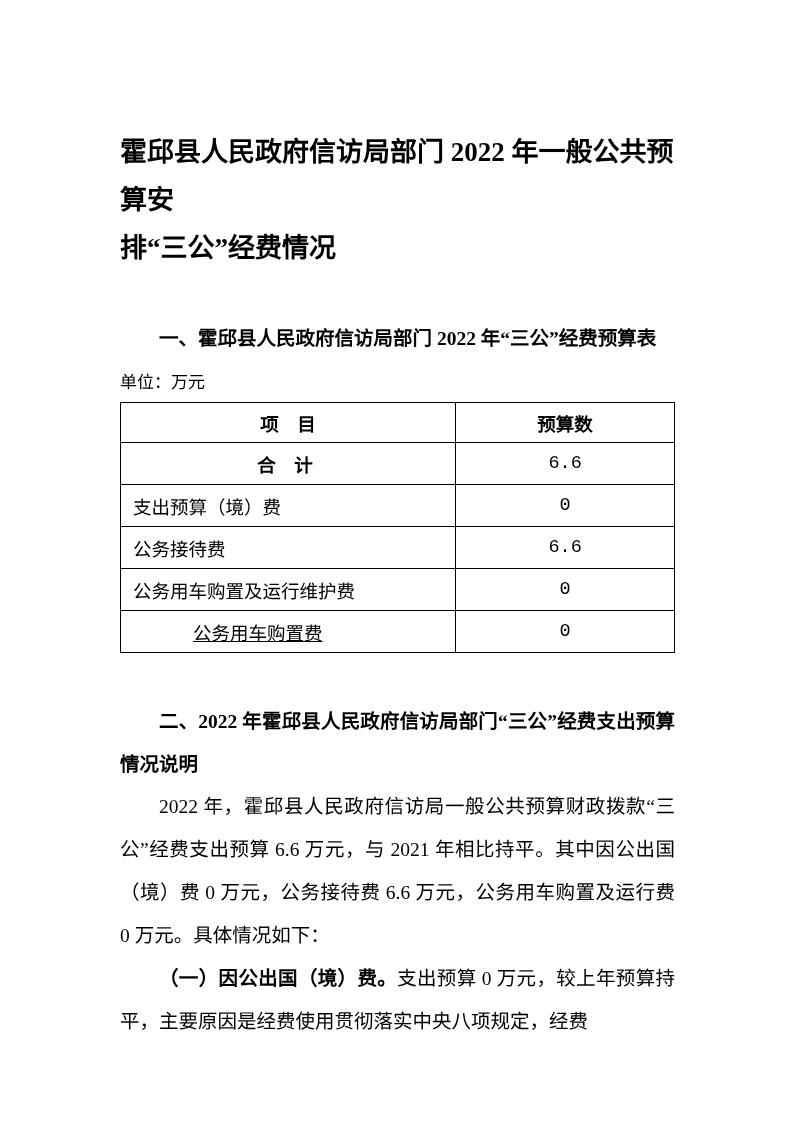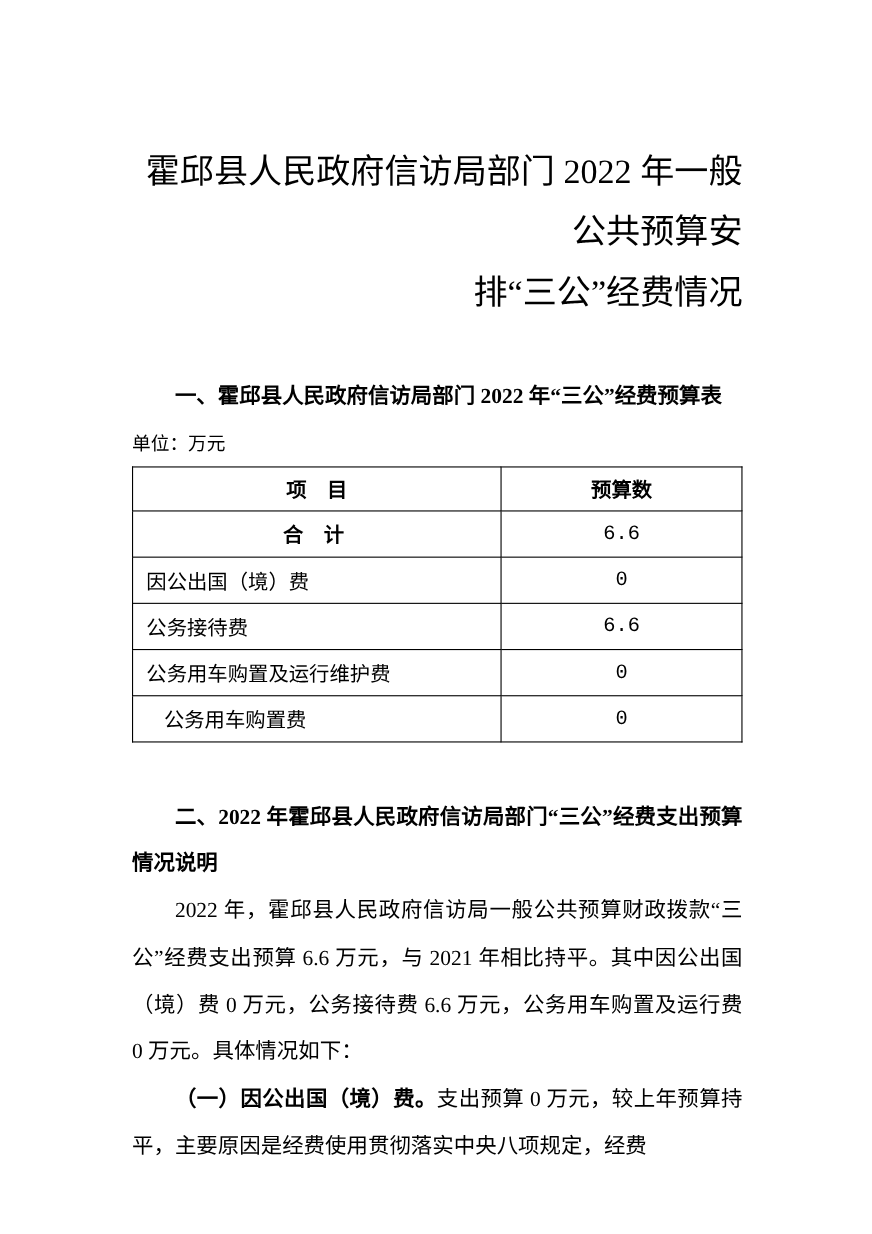--- a/index.html
+++ b/index.html
@@ -11,23 +11,23 @@
   .page {
     position: relative;
     width: 793px;
     height: 1122px;
     margin: 0 auto;
     background: #ffffff;
     padding: 128px 118px 30px 120px;
     overflow: hidden;
   }
   .doc-title {
-    font-size: 31px;
-    font-weight: normal;
-    text-align: right;
+    font-size: 27px;
+    font-weight: bold;
+    text-align: left;
     line-height: 1.78;
     margin-bottom: 46px;
   }
   .doc-title .line { display: block; }
   .heading {
     font-size: 19.5px;
     font-weight: bold;
     line-height: 2.18;
     text-indent: 2em;
     text-align: justify;
@@ -52,21 +52,21 @@
     padding: 4px 10px;
     vertical-align: middle;
   }
   .budget-table th {
     font-weight: bold;
     text-align: center;
     height: 40px;
   }
   .budget-table td.cell-label { text-align: left; padding-left: 12px; }
   .budget-table td.cell-label.center { text-align: center; font-weight: bold; padding-left: 4px; }
-  .budget-table td.cell-label.indent { padding-left: 28px; }
+  .budget-table td.cell-label.indent { padding-left: 72px; text-decoration: underline; }
   .budget-table td.cell-value { text-align: center; font-family: Liberation Mono, monospace; }
   .section2 { margin-top: 48px; }
   .body-para {
     font-size: 19.5px;
     line-height: 2.2;
     text-indent: 2em;
     text-align: justify;
   }
   .body-para .lead { font-weight: bold; }
 </style>
@@ -94,21 +94,21 @@
         <th>项　目</th>
         <th>预算数</th>
       </tr>
     </thead>
     <tbody>
       <tr>
         <td class="cell-label center">合　计</td>
         <td class="cell-value">6.6</td>
       </tr>
       <tr>
-        <td class="cell-label">因公出国（境）费</td>
+        <td class="cell-label">支出预算（境）费</td>
         <td class="cell-value">0</td>
       </tr>
       <tr>
         <td class="cell-label">公务接待费</td>
         <td class="cell-value">6.6</td>
       </tr>
       <tr>
         <td class="cell-label">公务用车购置及运行维护费</td>
         <td class="cell-value">0</td>
       </tr>

